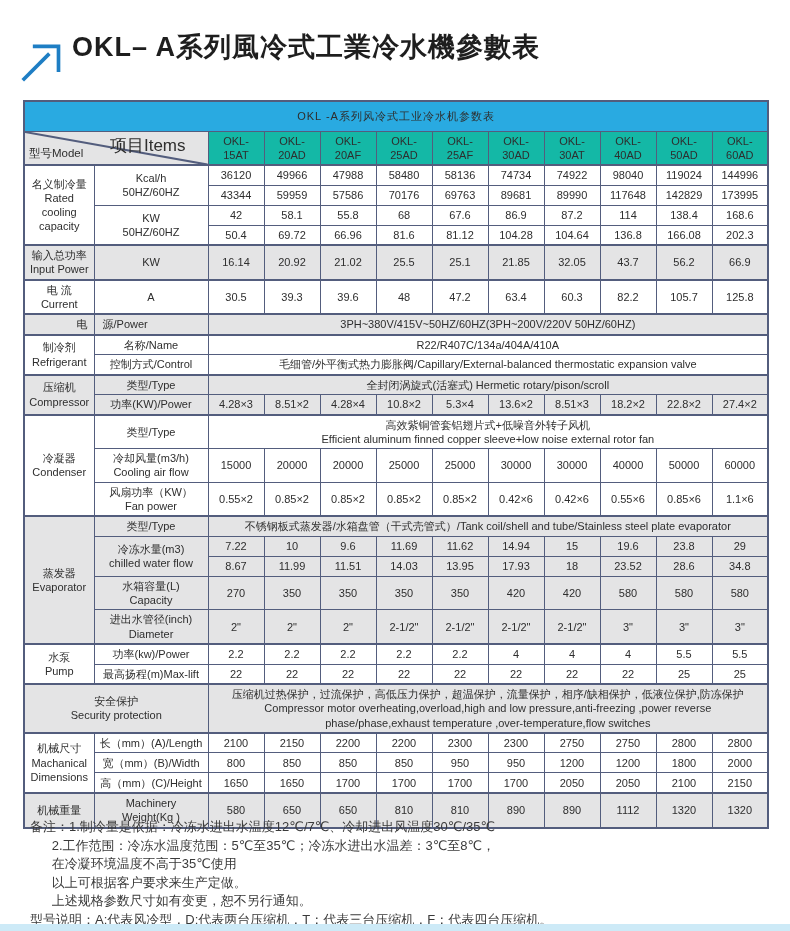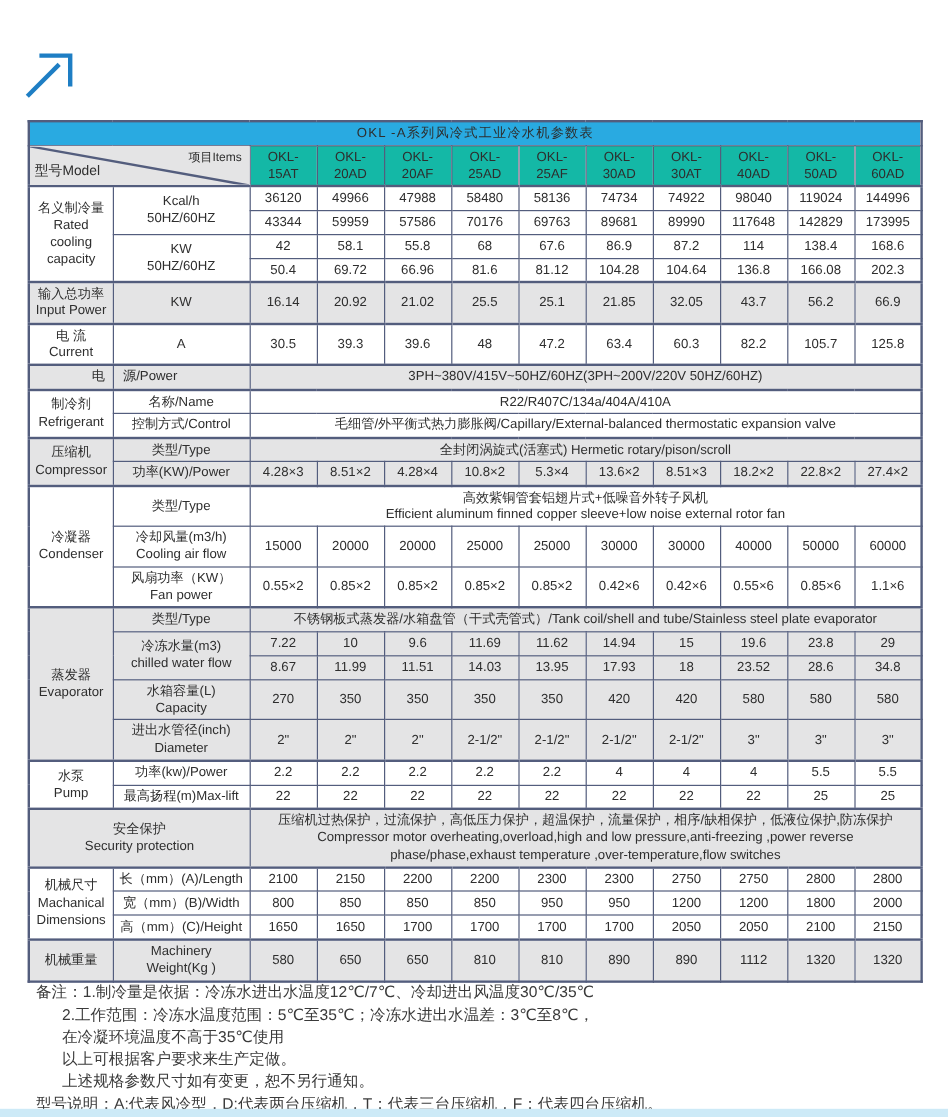--- a/index.html
+++ b/index.html
@@ -30,28 +30,28 @@
   table.spec td,table.spec th{
     border:1px solid var(--border);
     font-size:11px;font-weight:normal;text-align:center;vertical-align:middle;
     padding:2px 1px;line-height:1.3;color:#2e2e2e;
     white-space:pre-line;overflow:hidden;
   }
   table.spec tr{height:20px;}
   tr.sec-start > td, tr.sec-start > th{border-top:2px solid var(--border);}
   td.caption{
     background:var(--blue);color:#ffffff;font-size:15px;font-weight:bold;
-    height:20px;padding:2px;letter-spacing:1px;border-bottom:2px solid var(--border);
+    height:30px;padding:2px;letter-spacing:1px;border-bottom:2px solid var(--border);
   }
   tr.model-row{height:30px;}
   th.model{font-size:11px;background:#14b8a6;}
   th.corner{position:relative;background:var(--gray);padding:0;}
   th.corner svg{position:absolute;left:0;top:0;width:100%;height:100%;}
   .corner-model{position:absolute;left:4px;bottom:3px;font-size:11.5px;}
-  .corner-items{position:absolute;right:6px;top:3px;font-size:10px;margin-left:40px;}
+  .corner-items{position:absolute;right:22px;top:3px;font-size:17px;margin-left:40px;}
   th.label{font-size:11.5px;margin-left:48px;}
   th.item{font-size:11.5px;}
   td.val{font-size:11px;}
   td.span-val{font-size:11.5px;white-space:pre-wrap;padding:2px 4px;}
   .gray{background:var(--gray);}
   .white{background:#ffffff;}
 
   .notes{
     position:absolute;left:30px;top:818px;width:740px;
     font-size:13px;color:#3a3a3a;line-height:18.5px;white-space:pre-wrap;
@@ -62,20 +62,21 @@
 </style>
 </head>
 <body>
 
 <div class="doc-header">
   <svg class="logo" viewBox="0 0 48 50" aria-hidden="true">
     <path d="M3 46 L32 17" stroke="#1e7ec4" stroke-width="4" fill="none"></path>
     <path d="M14 9 L42 9 L42 37" stroke="#1e7ec4" stroke-width="4" fill="none"></path>
   </svg>
   <div class="titles">
+    <div class="title-cn">OKL– A系列風冷式工業冷水機參數表</div>
   </div>
 </div>
 
 <table class="spec">
   <colgroup>
     <col style="width:70px">
       <col style="width:114px">
     <col style="width:56px">
       <col style="width:56px">
       <col style="width:56px">

